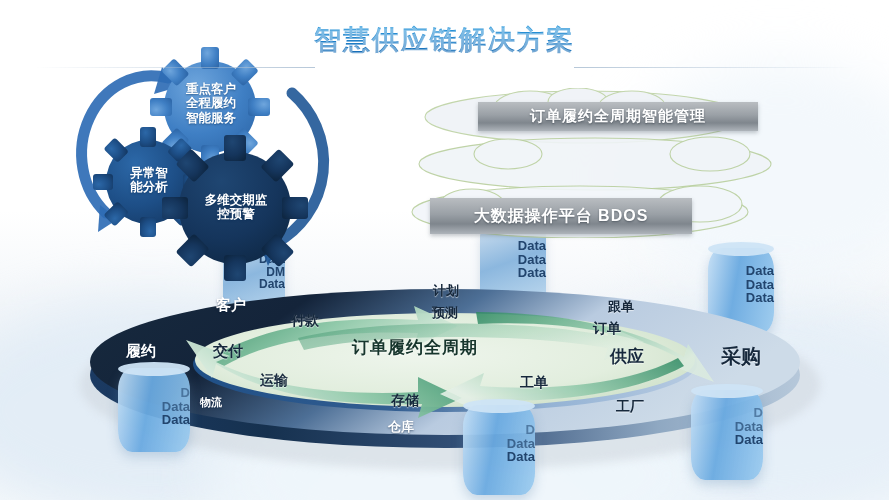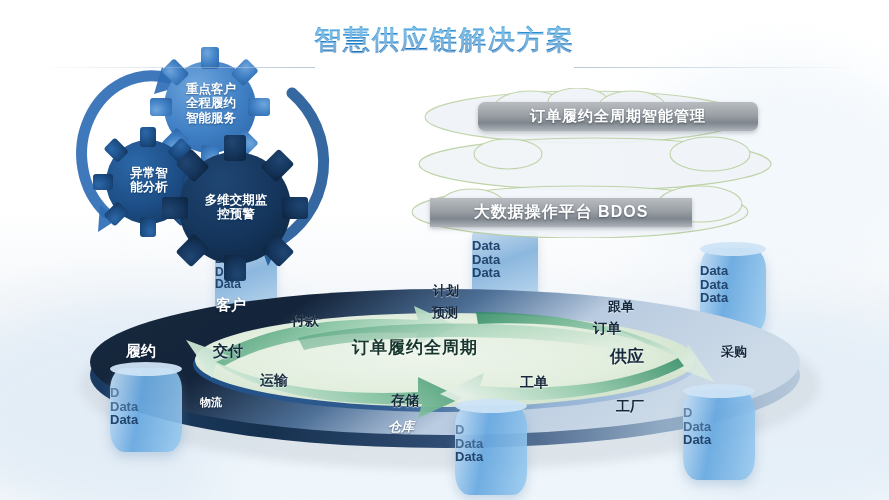--- a/index.html
+++ b/index.html
@@ -31,22 +31,22 @@
 
   
   .cloudrow{position:absolute;z-index:25;}
   .cloudbar{position:absolute;display:flex;align-items:center;justify-content:center;
     color:#fff;font-weight:bold;letter-spacing:1px;
     background:linear-gradient(180deg,#b9bdc1 0%,#9aa0a6 45%,#7f868d 72%,#aeb4ba 100%);
     box-shadow:0 2px 4px rgba(90,100,110,.35);
     text-shadow:0 1px 2px rgba(50,60,70,.6);}
 
   
-  .datablk{position:absolute;text-align:left;color:#22456e;font-weight:bold;
-    font-family:"Liberation Sans",sans-serif;line-height:1.05;}
+  .datablk{position:absolute;text-align:right;color:#22456e;font-weight:bold;
+    font-family:"Liberation Sans",sans-serif;line-height:1.05;margin-left:8px;}
   .datablk .lines{position:relative;z-index:3;}
   .datablk .lines div{white-space:nowrap;}
   .srv{position:absolute;inset:0;border-radius:4px;
     background:linear-gradient(160deg,rgba(186,211,234,.85),rgba(128,176,219,.9) 45%,rgba(171,206,234,.8));
     box-shadow:0 4px 10px rgba(110,140,170,.25);}
   .cyl{position:absolute;inset:0;border-radius:14px/22px;
     background:linear-gradient(100deg,rgba(197,223,245,.95),rgba(105,169,224,.95) 42%,rgba(152,201,238,.9));
     box-shadow:0 5px 12px rgba(100,140,180,.3);}
   .cyl:before{content:"";position:absolute;left:0;right:0;top:-6px;height:14px;border-radius:50%;
     background:rgba(205,228,246,.95);}
@@ -176,24 +176,24 @@
         <ellipse cx="310" cy="66" rx="40" ry="17"></ellipse>
         <ellipse cx="108" cy="66" rx="34" ry="15"></ellipse>
       </g>
       <g fill="#f2f6fa" stroke="#b9cf9e" stroke-width="1.1" opacity=".9">
         <ellipse cx="180" cy="124" rx="168" ry="26"></ellipse>
         <ellipse cx="300" cy="116" rx="42" ry="18"></ellipse>
         <ellipse cx="72" cy="116" rx="32" ry="15"></ellipse>
       </g>
     </svg>
 
-    <div class="cloudbar" style="left:78px;top:14px;width:280px;height:29px;font-size:15px;border-radius:7px;">
+    <div class="cloudbar" style="left:78px;top:14px;width:280px;height:29px;font-size:15px;">
       <span>订单履约全周期智能管理</span>
     </div>
-    <div class="cloudbar" style="left:30px;top:110px;width:262px;height:29px;font-size:16px;">
+    <div class="cloudbar" style="left:30px;top:110px;width:262px;height:36px;font-size:16px;">
       <span>大数据操作平台 BDOS</span>
     </div>
   </div>
 
   <div class="datablk" style="left:215px;top:247px;width:62px;height:62px;font-size:12px;">
     <div class="srv"></div>
     <div class="lines" style="padding-top:6px;">
       <div>Data</div>
       <div>DM</div>
       <div>Data</div>
@@ -281,27 +281,27 @@
     
     <div class="ringlabel lbl-light" style="left:128px;top:16px;font-size:15px;">客户</div>
     <div class="ringlabel lbl-dark" style="left:345px;top:2px;font-size:13px;">计划</div>
     <div class="ringlabel lbl-dark" style="left:520px;top:18px;font-size:13px;">跟单</div>
     <div class="ringlabel lbl-dark" style="left:203px;top:32px;font-size:14px;">付款</div>
     <div class="ringlabel lbl-dark" style="left:344px;top:24px;font-size:13px;">预测</div>
     <div class="ringlabel lbl-dark" style="left:505px;top:40px;font-size:14px;">订单</div>
     <div class="ringlabel lbl-light" style="left:38px;top:62px;font-size:15px;">履约</div>
     <div class="ringlabel lbl-dark" style="left:125px;top:62px;font-size:15px;">交付</div>
     <div class="ringlabel lbl-dark" style="left:522px;top:65px;font-size:17px;">供应</div>
-    <div class="ringlabel lbl-dark" style="left:633px;top:63px;font-size:13px;">采购</div>
+    <div class="ringlabel lbl-dark" style="left:633px;top:63px;font-size:20px;">采购</div>
     <div class="ringlabel lbl-dark" style="left:172px;top:92px;font-size:14px;">运输</div>
     <div class="ringlabel lbl-dark" style="left:432px;top:94px;font-size:14px;">工单</div>
     <div class="ringlabel lbl-light" style="left:112px;top:115px;font-size:11px;">物流</div>
     <div class="ringlabel lbl-dark" style="left:303px;top:112px;font-size:14px;">存储</div>
     <div class="ringlabel lbl-dark" style="left:528px;top:118px;font-size:14px;">工厂</div>
-    <div class="ringlabel lbl-light" style="left:300px;top:138px;font-size:13px;font-style:italic;">仓库</div>
+    <div class="ringlabel lbl-light" style="left:300px;top:138px;font-size:13px;">仓库</div>
   </div>
 
   <div id="centerlabel">订单履约全周期</div>
 
   <div class="datablk" style="left:110px;top:368px;width:72px;height:84px;font-size:13px;z-index:28;">
     <div class="cyl"></div>
     <div class="lines" style="padding-top:18px;">
       <div style="opacity:.55;">D</div>
       <div style="opacity:.7;">Data</div>
       <div>Data</div>

